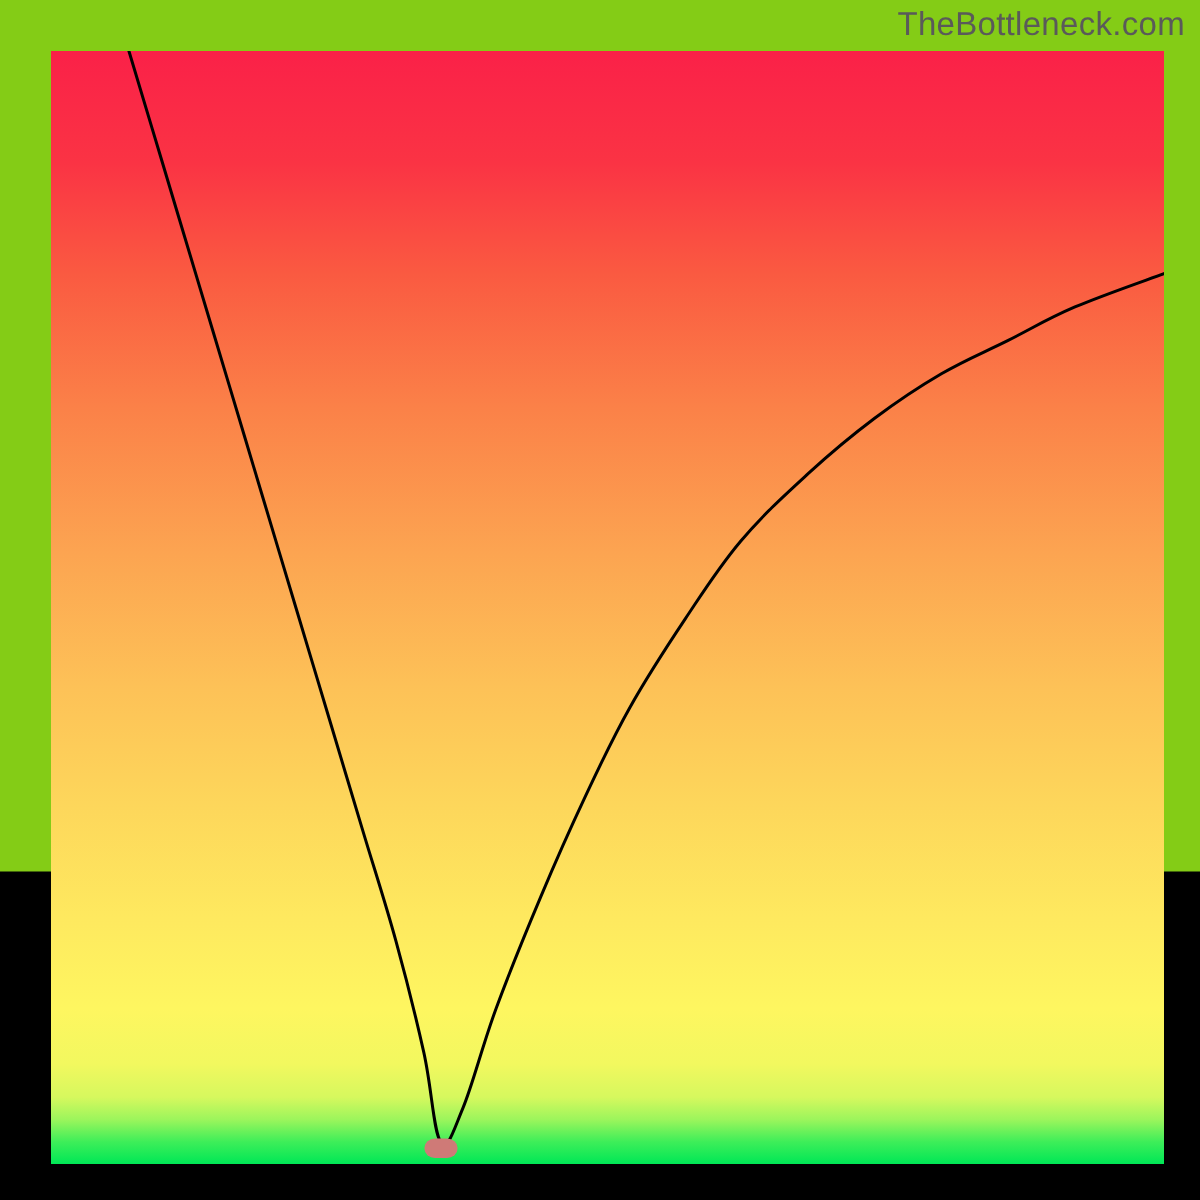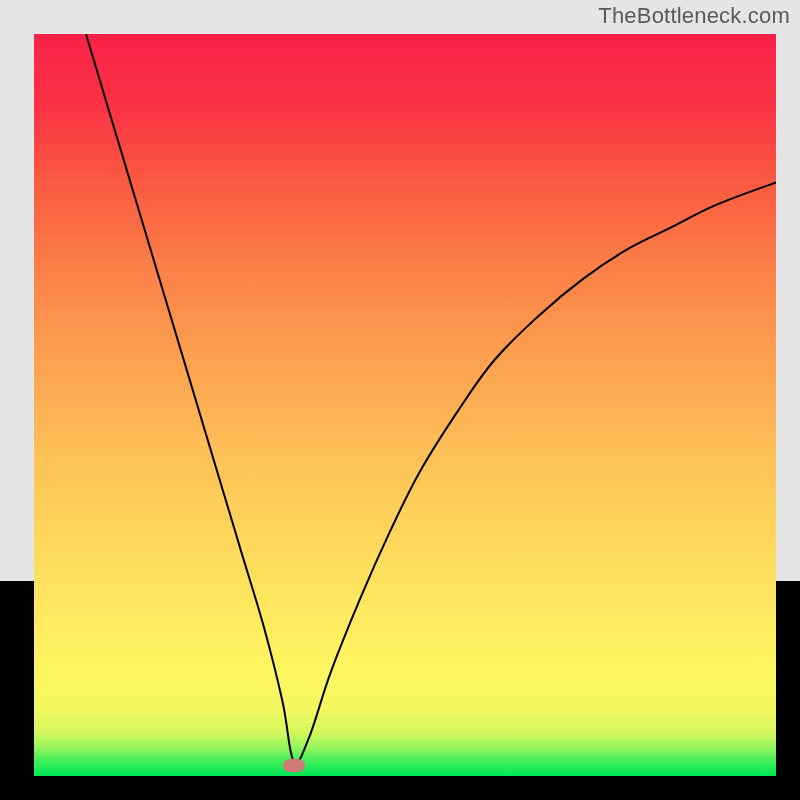--- a/index.html
+++ b/index.html
@@ -9,21 +9,21 @@
     height: 800px;
     background: #000;
     overflow: hidden;
     font-family: Arial, Helvetica, sans-serif;
   }
   .frame {
     position: absolute;
     left: 0; top: 0;
     width: 800px;
     height: 581px;
-    background: #e5e5e5;
+    background: #84cc16;
   }
   .plot-area {
     position: absolute;
     left: 34px;
     top: 34px;
     width: 742px;
     height: 742px;
     
     background: linear-gradient(to top,
       #00e756 0%,

